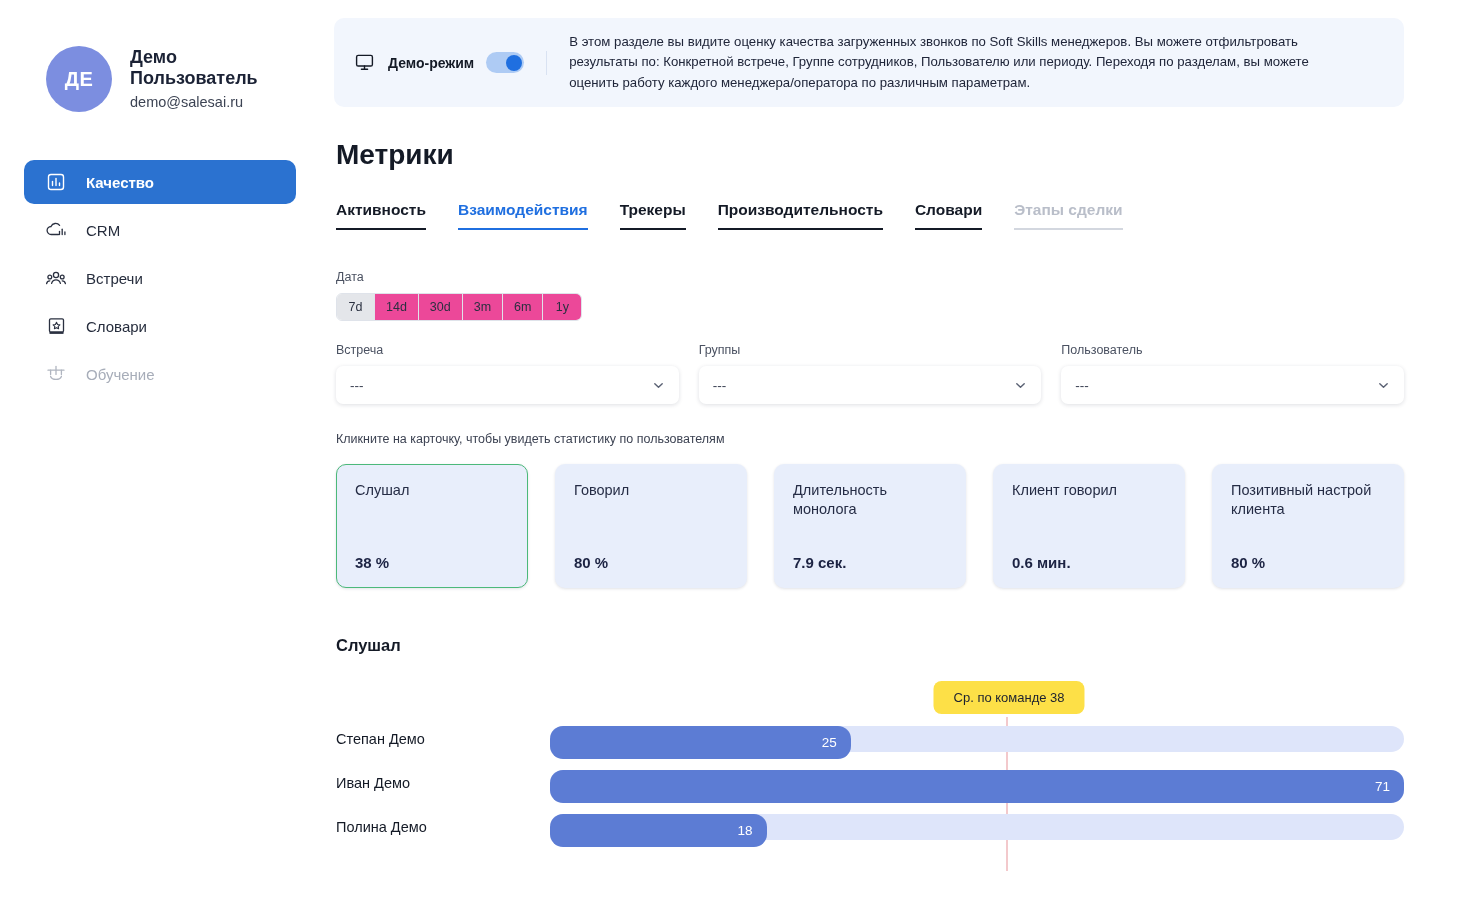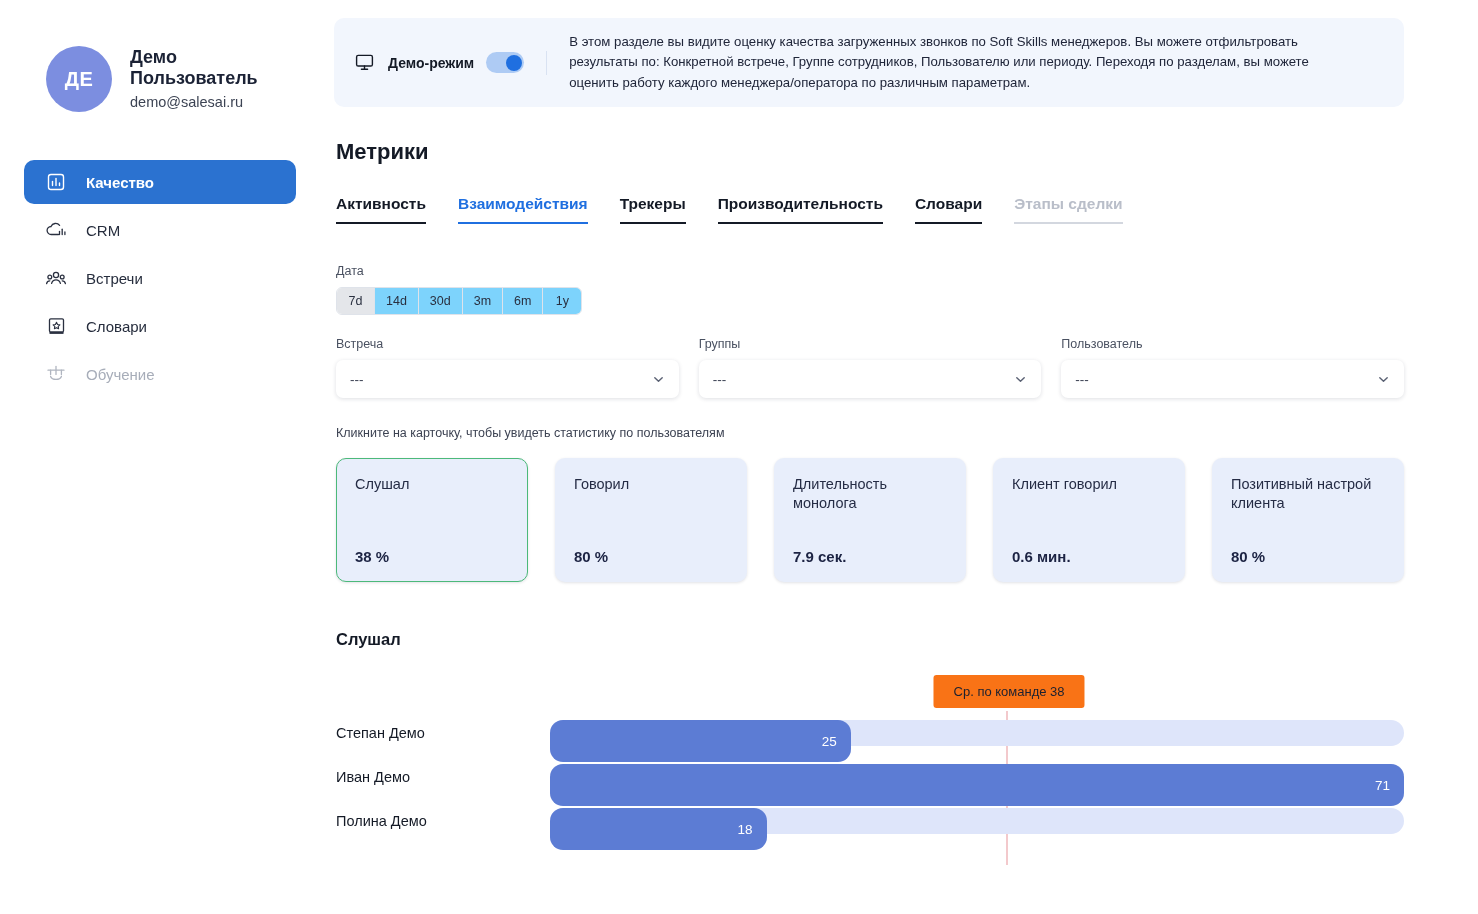--- a/index.html
+++ b/index.html
@@ -58,33 +58,33 @@
   }
   .toggle .knob {
     position: absolute; top: 2.5px; right: 2.5px;
     width: 16px; height: 16px; border-radius: 50%; background: #1f6fe0;
   }
   .banner-text {
     padding-left: 22px; font-size: 13.2px; line-height: 1.55;
     color: #20263a; max-width: 810px;
   }
 
-  .page-title { font-size: 22px; font-weight: 700; margin: 32px 0 4px 2px; color: #141a26; }
+  .page-title { font-size: 28px; font-weight: 700; margin: 32px 0 4px 2px; color: #141a26; }
 
   .tabs { display: flex; gap: 32px; margin: 30px 0 0 2px; }
   .tab { font-size: 15.5px; font-weight: 700; color: #141a26; padding-bottom: 9px; border-bottom: 2.5px solid #141a26; cursor: pointer; }
   .tab.active { color: #1f6fe0; border-bottom-color: #1f6fe0; }
   .tab.disabled { color: #b9bec9; border-bottom-color: #d3d7df; cursor: default; }
 
   .field-label { font-size: 12.5px; color: #4a5161; margin-bottom: 9px; }
   .date-block { margin: 40px 0 0 2px; }
   .seg { display: inline-flex; border: 1px solid #dfe3ea; border-radius: 6px; overflow: hidden; }
   .seg button {
     font-family: inherit; font-size: 12.5px; color: #2a3040;
-    background: #7dd3fc; border: 0; border-right: 1px solid #dfe3ea;
+    background: #ec4899; border: 0; border-right: 1px solid #dfe3ea;
     padding: 6px 11px; cursor: pointer; min-width: 38px;
   }
   .seg button:last-child { border-right: 0; }
   .seg button.sel { background: #e4e6ea; }
 
   .filters { display: flex; gap: 20px; margin: 22px 0 0 2px; }
   .filter { flex: 1 1 0; }
   .select {
     height: 38px; background: #fff; border-radius: 7px;
     box-shadow: 0 1px 4px rgba(20,30,60,.14);
@@ -107,33 +107,33 @@
   .card-label { font-size: 14.5px; color: #252c45; line-height: 1.28; }
   .card-value { font-size: 15px; font-weight: 700; color: #1c2343; }
 
   .chart-title { font-size: 16.5px; font-weight: 700; color: #141a26; margin: 48px 0 0 2px; }
   .chart-sub { font-size: 12.5px; color: #3c4252; margin: 16px 0 0 2px; }
 
   .chart { position: relative; margin-top: 26px; padding-left: 2px; }
   .avg-row { position: relative; height: 36px; }
   .avg-badge {
     position: absolute; transform: translateX(-50%);
-    background: #f97316; color: #1c2130;
-    border-radius: 3px; padding: 9px 20px; font-size: 13px; white-space: nowrap;
+    background: #fde047; color: #1c2130;
+    border-radius: 8px; padding: 9px 20px; font-size: 13px; white-space: nowrap;
   }
   .avg-line { position: absolute; width: 1.5px; background: #f3c9cc; }
   .rows { position: relative; }
   .bar-row { display: flex; align-items: center; height: 44px; }
   .bar-name { flex: 0 0 214px; font-size: 14.5px; color: #141a26; }
   .track {
     position: relative; flex: 1 1 auto; height: 26px;
     background: #dee5fa; border-radius: 13px;
   }
   .bar {
-    position: absolute; left: 0; top: 0; height: 42px;
+    position: absolute; left: 0; top: 0; height: 33px;
     background: #5c7cd4; border-radius: 13px;
     display: flex; align-items: center; justify-content: flex-end;
     padding-right: 14px; color: #fff; font-size: 13.5px;
   }
 </style>
 </head>
 <body>
 
 <div class="app">
 

